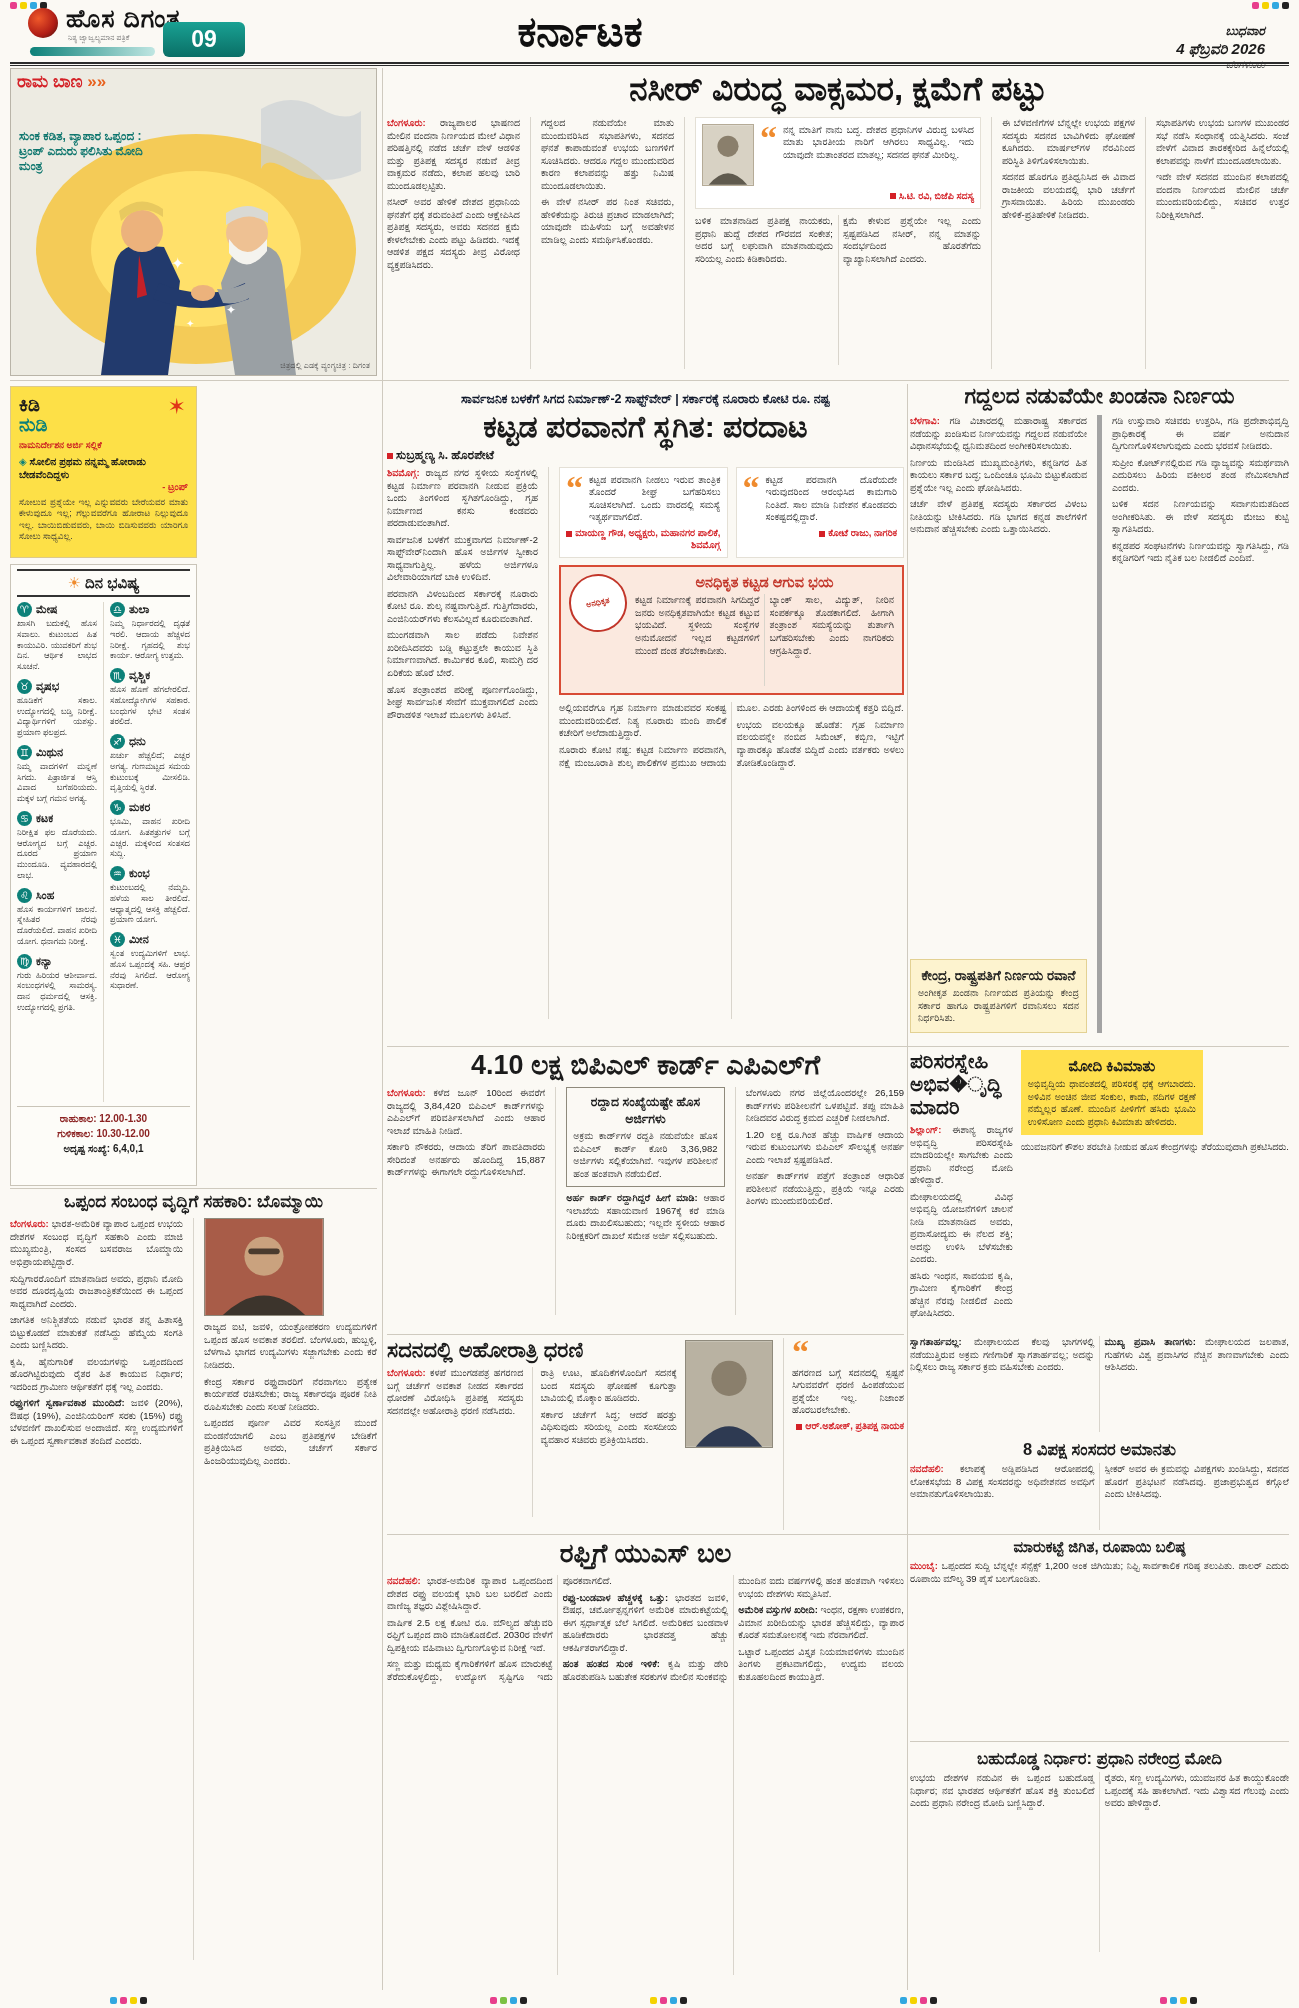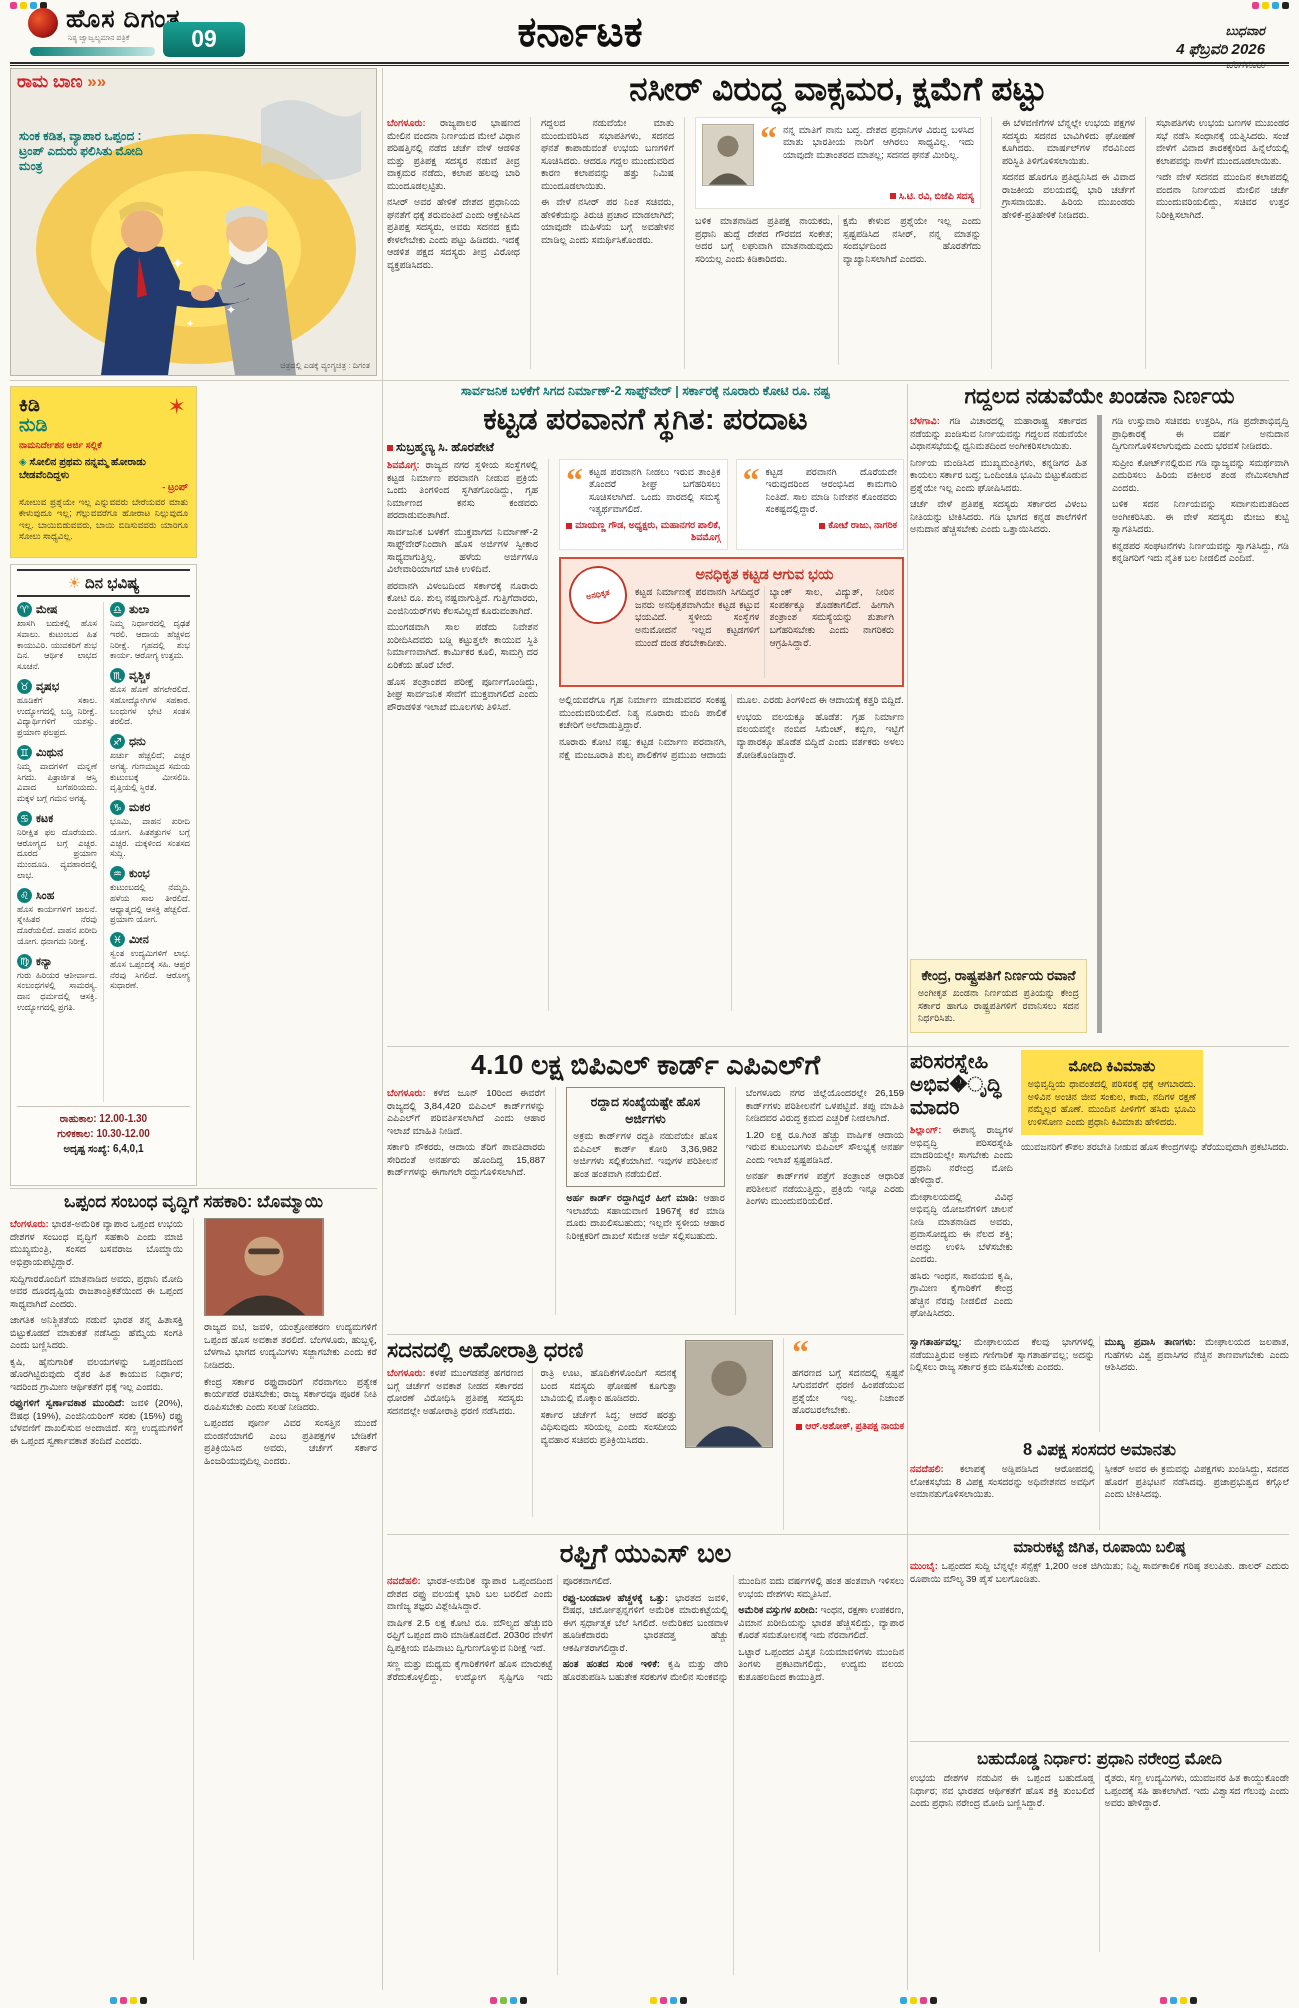--- a/index.html
+++ b/index.html
@@ -67,21 +67,21 @@
 .h-flex>div+div{border-left:1px solid #ddd8cc;padding-left:6px;}
 .h-entry{margin-bottom:7px;}
 .h-head{display:flex;align-items:center;gap:4px;margin-bottom:1px;}
 .h-ic{flex:none;width:15px;height:15px;border-radius:50%;background:#0d8179;color:#fff;font-size:10px;display:flex;align-items:center;justify-content:center;}
 .h-head b{font-size:11px;}
 .h-txt{font-size:8.4px;line-height:1.28;text-align:justify;color:#2b2b2b;}
 .h-times{border-top:1px solid #c9c4b8;margin-top:4px;padding-top:4px;text-align:center;font-size:10px;font-weight:bold;line-height:1.5;}
 .h-times .red{color:#8b2222;}
 
 .katta{left:387px;top:384px;width:517px;height:660px;}
-.kicker{text-align:center;font-size:12.5px;font-weight:bold;color:#0f766e;margin-bottom:3px;}
+.kicker{text-align:center;font-size:12.5px;font-weight:bold;color:#0f172a;margin-bottom:3px;margin-top:8px;}
 .k-hl{text-align:center;font-size:30px;font-weight:900;margin-bottom:3px;}
 .byline{font-size:12px;font-weight:bold;margin-bottom:5px;}
 .k-flex{display:flex;gap:10px;height:552px;overflow:hidden;}
 .k-left{flex:none;width:162px;border-right:1px solid #d9d5cc;padding-right:10px;}
 .k-right{flex:1;display:flex;flex-direction:column;gap:7px;}
 .kq-row{display:flex;gap:8px;}
 .kq-row .qcard{flex:1;margin-bottom:0;}
 .alertbox{border:2px solid #d84b35;background:#fbe9df;padding:7px 8px;display:flex;gap:8px;}
 .stamp{flex:none;width:58px;height:58px;border-radius:50%;border:2.5px solid #c2362a;display:flex;align-items:center;justify-content:center;font-size:8px;color:#c2362a;font-weight:bold;text-align:center;transform:rotate(-12deg);background:#fff;}
 .alert-title{text-align:center;font-size:14.5px;font-weight:900;color:#c2362a;margin-bottom:3px;}

